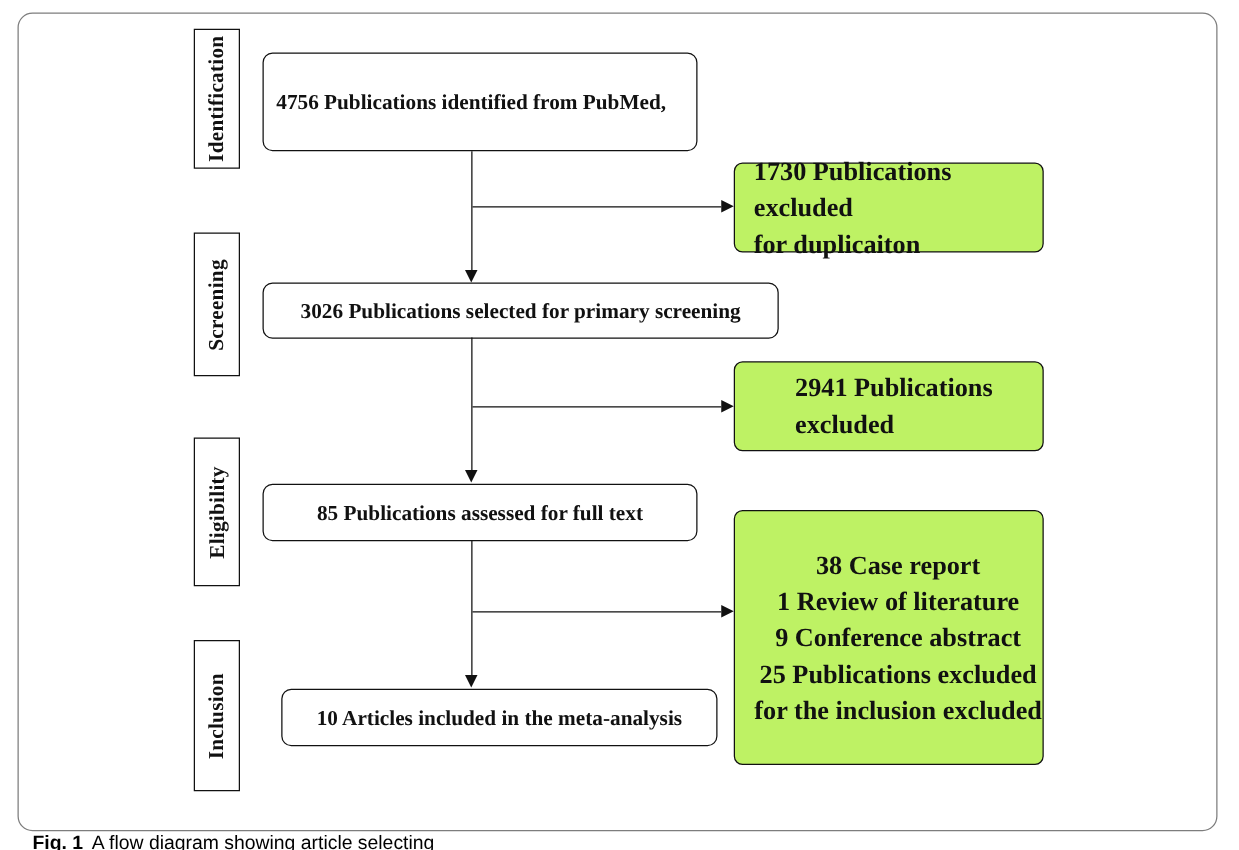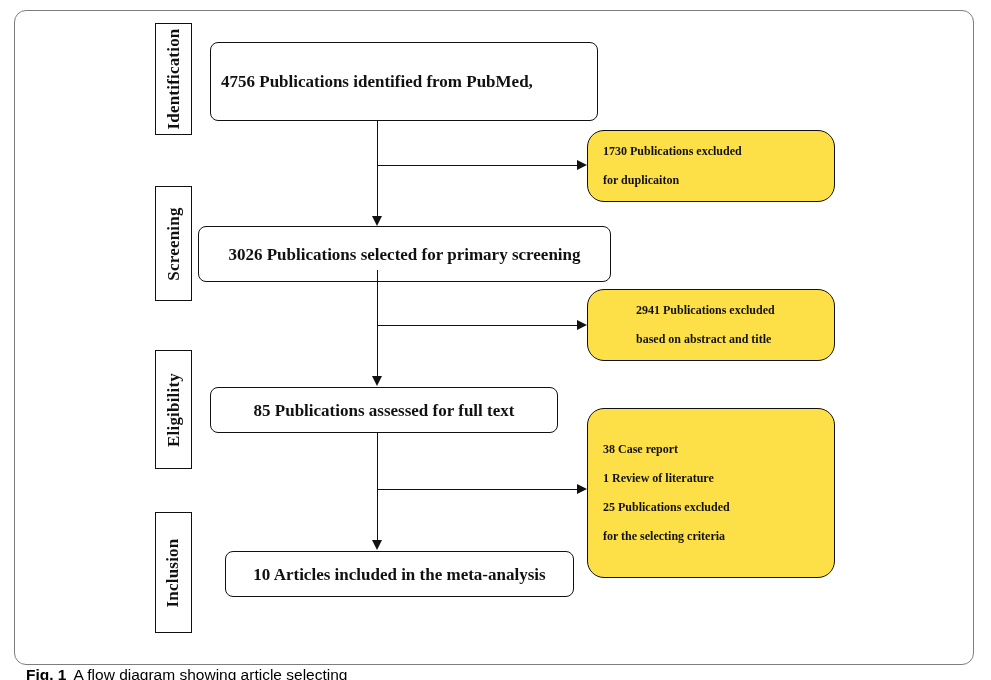--- a/index.html
+++ b/index.html
@@ -58,28 +58,28 @@
     font-weight: bold;
     font-size: 17px;
     color: #111111;
     line-height: 29px;
   }
   .flow-box.align-left { align-items: flex-start; }
   .flow-box.align-center { align-items: center; }
   .excl-box {
     position: absolute;
     border: 1.7px solid #111111;
-    border-radius: 17px;
-    background: #fde047;
+    border-radius: 7px;
+    background: #bef264;
     box-sizing: border-box;
     display: flex;
     flex-direction: column;
     justify-content: center;
     font-weight: bold;
-    font-size: 12px;
+    font-size: 21px;
     color: #111111;
     line-height: 29px;
     padding-left: 15px;
   }
   
   .vline {
     position: absolute;
     width: 0;
     border-left: 1.6px solid #111111;
   }
@@ -131,51 +131,51 @@
   <div class="stage-label" style="left:155px; top:186px; width:37px; height:115px;">
     <span>Screening</span>
   </div>
   <div class="stage-label" style="left:155px; top:350px; width:37px; height:119px;">
     <span>Eligibility</span>
   </div>
   <div class="stage-label" style="left:155px; top:512px; width:37px; height:121px;">
     <span>Inclusion</span>
   </div>
 
-  <div class="flow-box align-left" style="left:210px; top:42px; width:388px; height:79px; padding-left:10px;">
+  <div class="flow-box align-left" style="left:210px; top:42px; width:348px; height:79px; padding-left:10px;">
     <div>4756 Publications identified from PubMed,</div>
   </div>
 
-  <div class="flow-box align-center" style="left:198px; top:226px; width:413px; height:56px;">
+  <div class="flow-box align-center" style="left:210px; top:226px; width:413px; height:45px;">
     <div>3026 Publications selected for primary screening</div>
   </div>
 
   <div class="flow-box align-center" style="left:210px; top:387px; width:348px; height:46px;text-align:center;">
     <div>85 Publications assessed for full text</div>
   </div>
 
   <div class="flow-box align-center" style="left:225px; top:551px; width:349px; height:46px;">
     <div>10 Articles included in the meta-analysis</div>
   </div>
 
   <div class="excl-box" style="left:587px; top:130px; width:248px; height:72px;">
     <div>1730 Publications excluded</div>
     <div>for duplicaiton</div>
   </div>
 
   <div class="excl-box" style="left:587px; top:289px; width:248px; height:72px;padding-left:48px;">
     <div>2941 Publications excluded</div>
-    <div>based on abstract and title</div>
   </div>
 
-  <div class="excl-box" style="left:587px; top:408px; width:248px; height:170px;">
+  <div class="excl-box" style="left:587px; top:408px; width:248px; height:204px;text-align:center;">
     <div>38 Case report</div>
     <div>1 Review of literature</div>
+    <div>9 Conference abstract</div>
     <div>25 Publications excluded</div>
-    <div>for the selecting criteria</div>
+    <div>for the inclusion excluded</div>
   </div>
 
   <div class="vline" style="left:377px; top:121px; height:96px;"></div>
   <div class="arrow-down" style="left:372.3px; top:216px;"></div>
   <div class="hline" style="left:378px; top:165px; width:199px;"></div>
   <div class="arrow-right" style="left:577px; top:160.3px;"></div>
 
   <div class="vline" style="left:377px; top:270px; height:107px;"></div>
   <div class="arrow-down" style="left:372.3px; top:376px;"></div>
   <div class="hline" style="left:378px; top:325px; width:199px;"></div>

